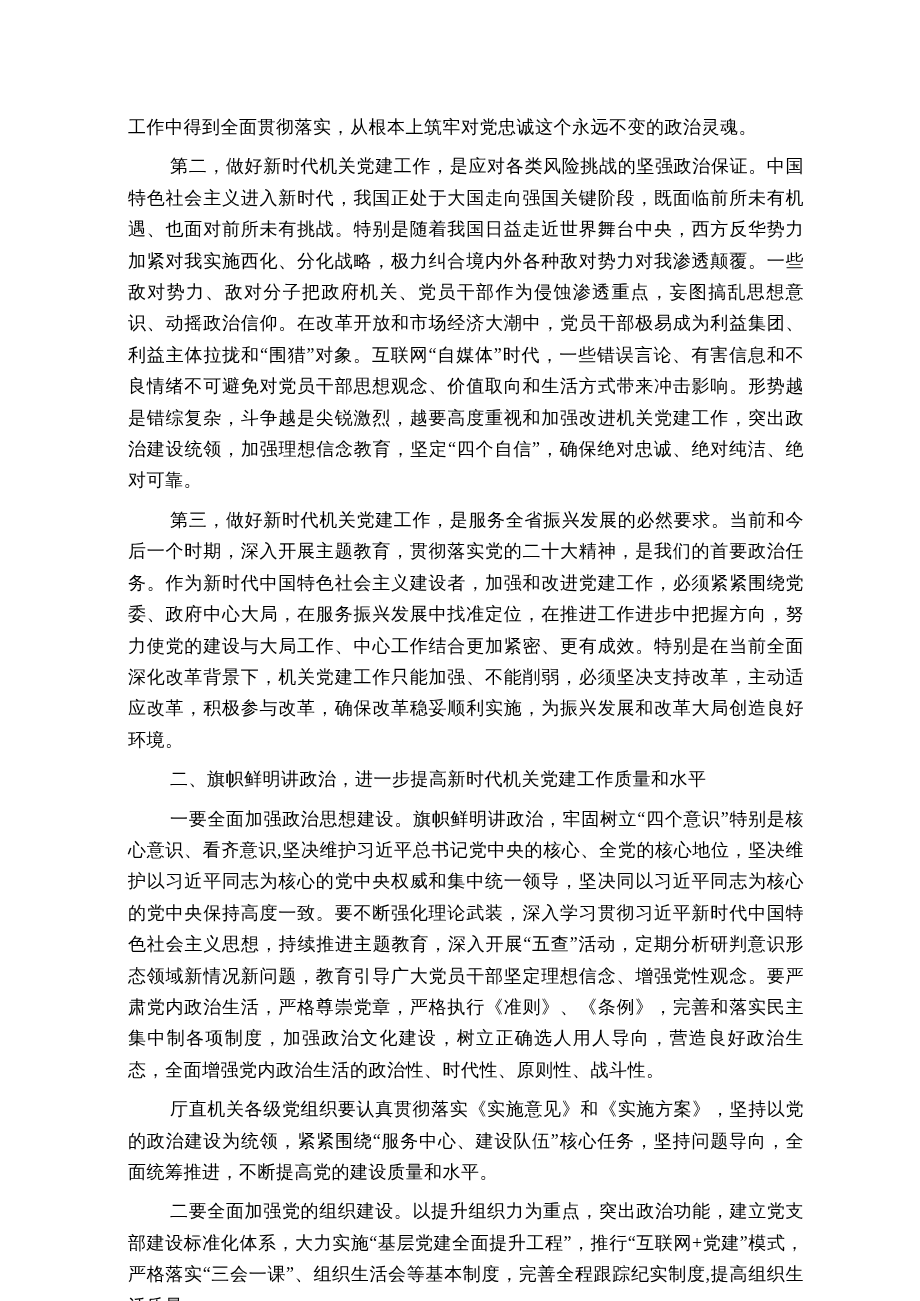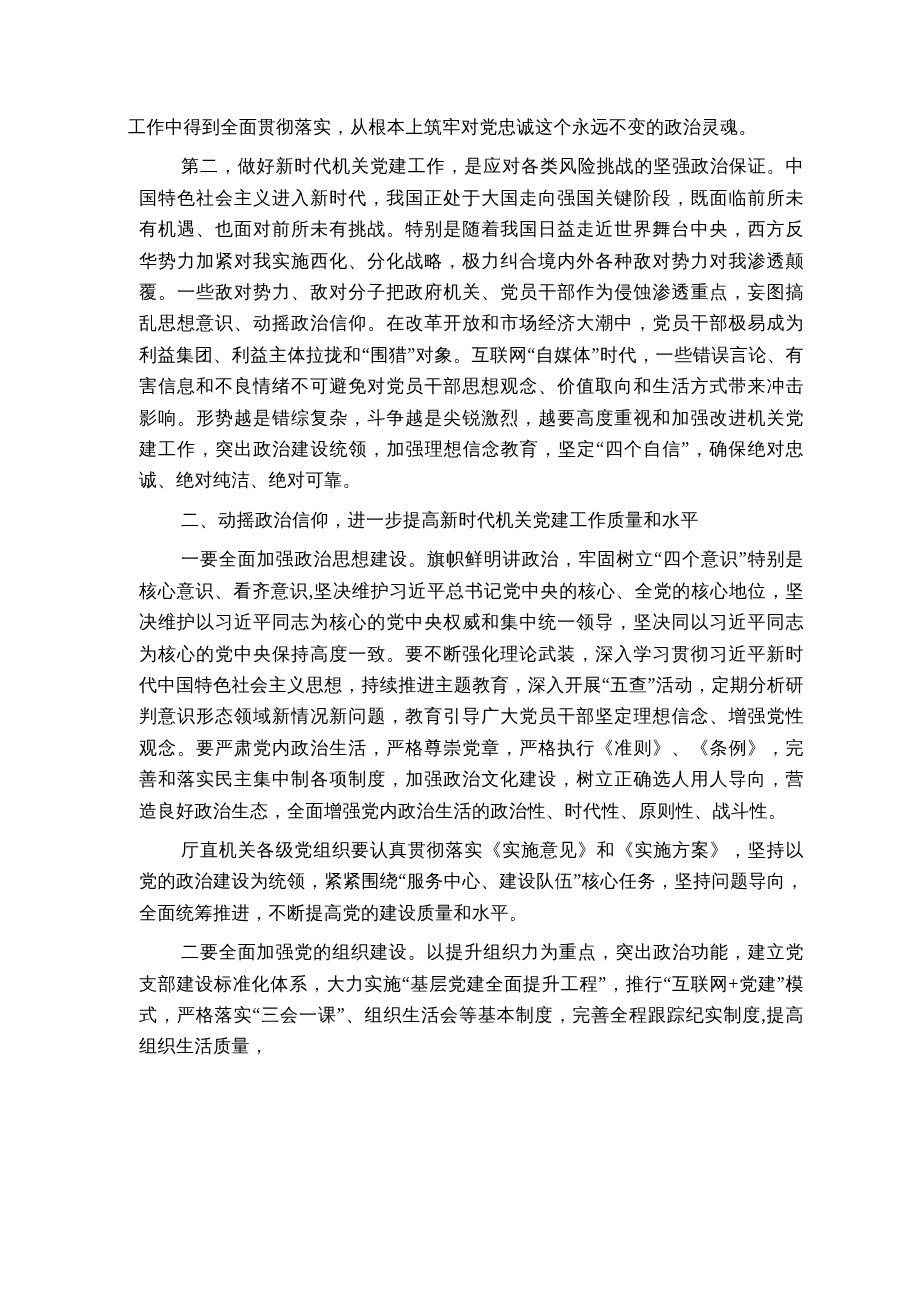--- a/index.html
+++ b/index.html
@@ -29,32 +29,32 @@
     line-height: 31.4px;
     text-align: justify;
     letter-spacing: 0.5px;
   }
   p.para {
     margin: 0 0 8px 0;
     padding: 0;
   }
   p.para.indent {
     text-indent: 42px;
-    margin-left: 11px;
   }
   p.para.heading {
     
     font-weight: normal;
   }
 </style>
 </head>
 <body>
 
 <div class="page" style="background: rgb(255, 255, 255);">
   <div class="content" id="doc-content" style="color: rgb(0, 0, 0);">
       <p class="para">工作中得到全面贯彻落实，从根本上筑牢对党忠诚这个永远不变的政治灵魂。</p>
       <p class="para indent">第二，做好新时代机关党建工作，是应对各类风险挑战的坚强政治保证。中国特色社会主义进入新时代，我国正处于大国走向强国关键阶段，既面临前所未有机遇、也面对前所未有挑战。特别是随着我国日益走近世界舞台中央，西方反华势力加紧对我实施西化、分化战略，极力纠合境内外各种敌对势力对我渗透颠覆。一些敌对势力、敌对分子把政府机关、党员干部作为侵蚀渗透重点，妄图搞乱思想意识、动摇政治信仰。在改革开放和市场经济大潮中，党员干部极易成为利益集团、利益主体拉拢和“围猎”对象。互联网“自媒体”时代，一些错误言论、有害信息和不良情绪不可避免对党员干部思想观念、价值取向和生活方式带来冲击影响。形势越是错综复杂，斗争越是尖锐激烈，越要高度重视和加强改进机关党建工作，突出政治建设统领，加强理想信念教育，坚定“四个自信”，确保绝对忠诚、绝对纯洁、绝对可靠。</p>
-      <p class="para indent heading">二、动摇政治信仰，进一步提高新时代机关党建工作质量和水平</p>
+      <p class="para indent">第三，做好新时代机关党建工作，是服务全省振兴发展的必然要求。当前和今后一个时期，深入开展主题教育，贯彻落实党的二十大精神，是我们的首要政治任务。作为新时代中国特色社会主义建设者，加强和改进党建工作，必须紧紧围绕党委、政府中心大局，在服务振兴发展中找准定位，在推进工作进步中把握方向，努力使党的建设与大局工作、中心工作结合更加紧密、更有成效。特别是在当前全面深化改革背景下，机关党建工作只能加强、不能削弱，必须坚决支持改革，主动适应改革，积极参与改革，确保改革稳妥顺利实施，为振兴发展和改革大局创造良好环境。</p>
+      <p class="para indent heading">二、旗帜鲜明讲政治，进一步提高新时代机关党建工作质量和水平</p>
       <p class="para indent">一要全面加强政治思想建设。旗帜鲜明讲政治，牢固树立“四个意识”特别是核心意识、看齐意识,坚决维护习近平总书记党中央的核心、全党的核心地位，坚决维护以习近平同志为核心的党中央权威和集中统一领导，坚决同以习近平同志为核心的党中央保持高度一致。要不断强化理论武装，深入学习贯彻习近平新时代中国特色社会主义思想，持续推进主题教育，深入开展“五查”活动，定期分析研判意识形态领域新情况新问题，教育引导广大党员干部坚定理想信念、增强党性观念。要严肃党内政治生活，严格尊崇党章，严格执行《准则》、《条例》，完善和落实民主集中制各项制度，加强政治文化建设，树立正确选人用人导向，营造良好政治生态，全面增强党内政治生活的政治性、时代性、原则性、战斗性。</p>
       <p class="para indent">厅直机关各级党组织要认真贯彻落实《实施意见》和《实施方案》，坚持以党的政治建设为统领，紧紧围绕“服务中心、建设队伍”核心任务，坚持问题导向，全面统筹推进，不断提高党的建设质量和水平。</p>
       <p class="para indent">二要全面加强党的组织建设。以提升组织力为重点，突出政治功能，建立党支部建设标准化体系，大力实施“基层党建全面提升工程”，推行“互联网+党建”模式，严格落实“三会一课”、组织生活会等基本制度，完善全程跟踪纪实制度,提高组织生活质量，</p>
     </div>
 </div>
 
 </body></html>

